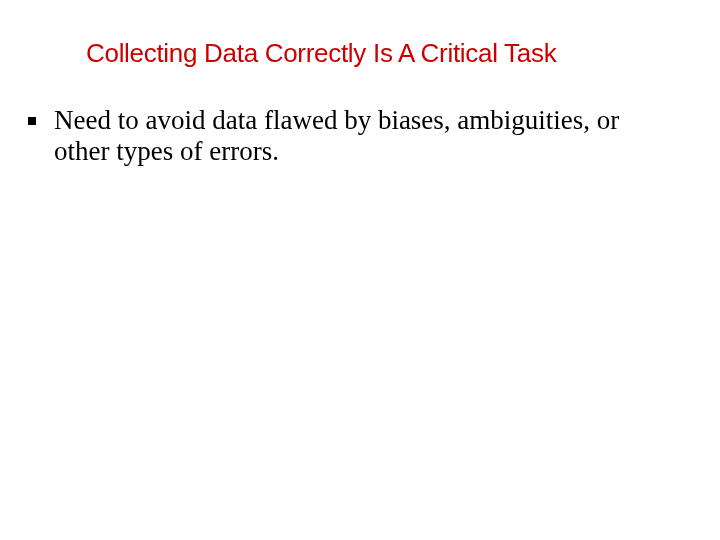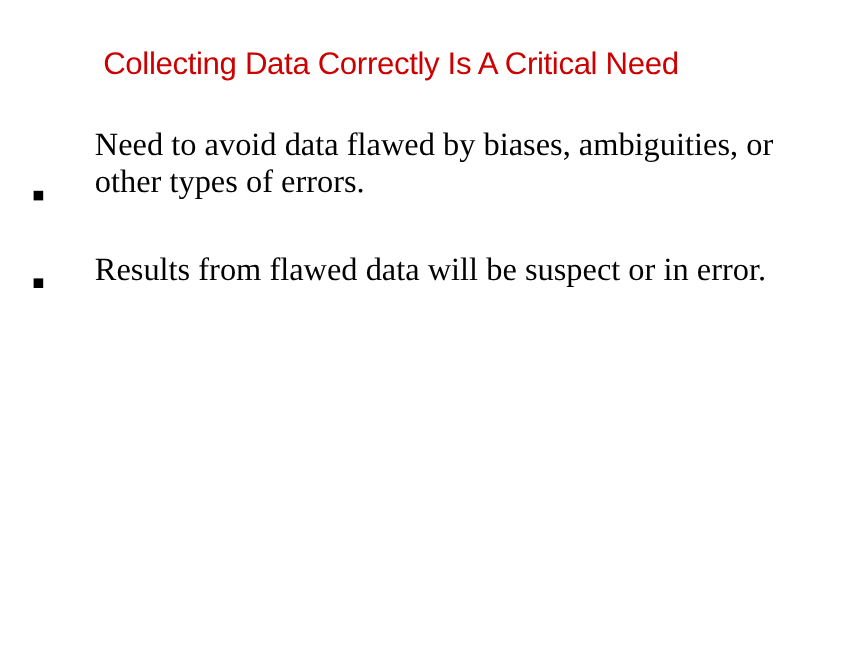--- a/index.html
+++ b/index.html
@@ -22,47 +22,42 @@
       margin-left: 58px;
       margin-top: 14px;
       margin-bottom: 36px;
       letter-spacing: -0.3px;
     }
     .bullets {
       list-style: none;
     }
     .bullet-item {
       display: flex;
-      align-items: flex-end;
+      align-items: flex-start;
       margin-bottom: 42px;
-      gap: 25px;
     }
     .bullet-marker {
       width: 8px;
       height: 8px;
       background: #000000;
       margin-top: 12px;
       margin-right: 18px;
       flex-shrink: 0;
     }
     .bullet-text {
       font-family: "Times New Roman", Times, serif;
       font-size: 27px;
       line-height: 1.15;
       color: #000000;
       max-width: 620px;
     }
   </style>
 </head>
 <body>
 
-<h1 class="title">Collecting Data Correctly Is A Critical Need</h1>
+<h1 class="title">Collecting Data Correctly Is A Critical Task</h1>
 
 <ul class="bullets">
   <li class="bullet-item">
     <span class="bullet-marker"></span>
     <span class="bullet-text">Need to avoid data flawed by biases, ambiguities, or other types of errors.</span>
   </li>
-  <li class="bullet-item">
-    <span class="bullet-marker"></span>
-    <span class="bullet-text">Results from flawed data will be suspect or in error.</span>
-  </li>
 </ul>
 
 </body></html>

